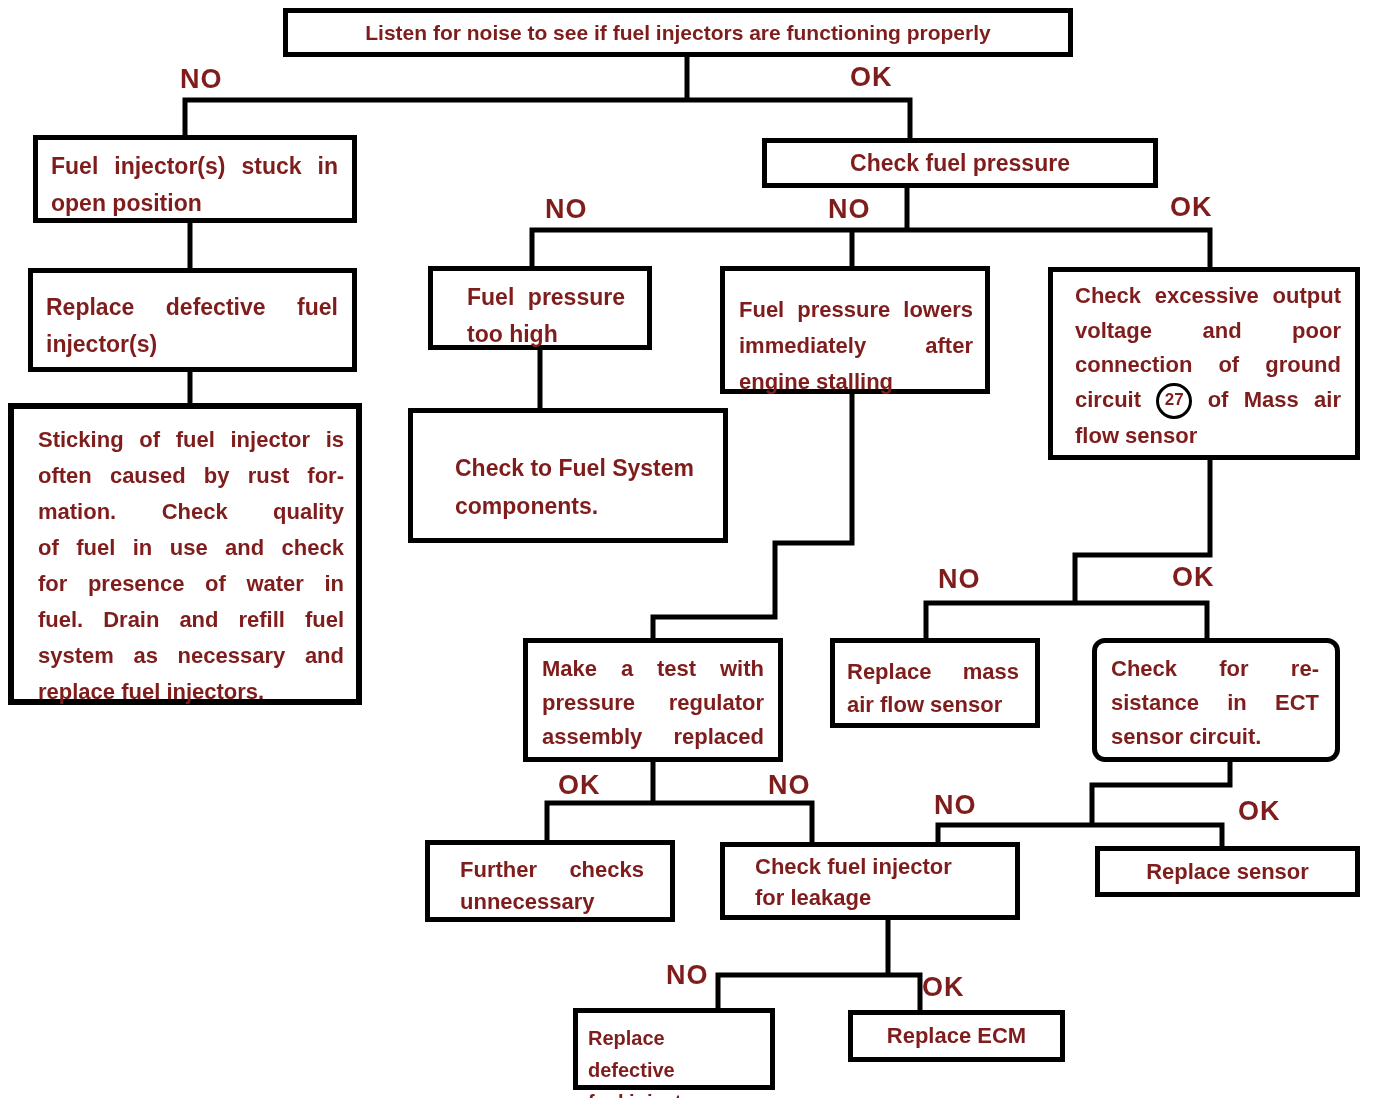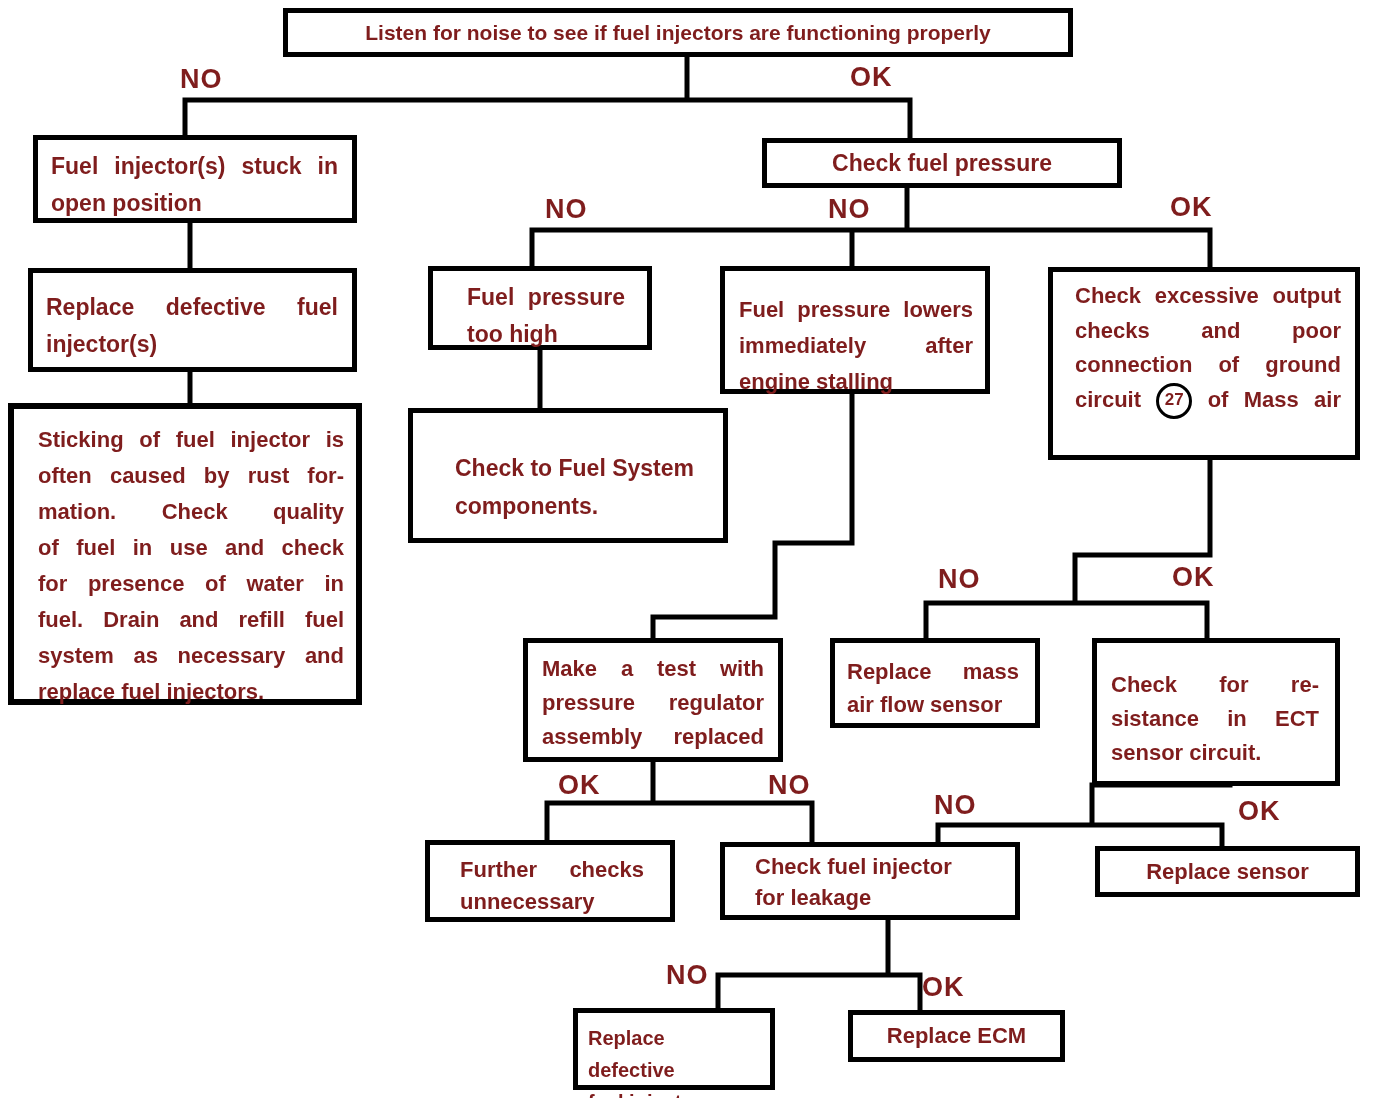--- a/index.html
+++ b/index.html
@@ -68,46 +68,47 @@
     <div class="ln j">Sticking of fuel injector is</div>
     <div class="ln j">often caused by rust for-</div>
     <div class="ln j">mation. Check quality</div>
     <div class="ln j">of fuel in use and check</div>
     <div class="ln j">for presence of water in</div>
     <div class="ln j">fuel. Drain and refill fuel</div>
     <div class="ln j">system as necessary and</div>
     <div class="ln">replace fuel injectors.</div>
   </div>
 
-  <div class="node ctr" style="left:762px;top:138px;width:360px;height:50px;font-size:23px;">
+  <div class="node ctr" style="left:762px;top:138px;width:396px;height:50px;font-size:23px;">
     <span class="ln">Check fuel pressure</span>
   </div>
 
   <div class="node" style="left:428px;top:266px;width:224px;height:84px;font-size:23px;line-height:37px;padding:8px 22px 12px 34px;">
     <div class="ln j">Fuel pressure</div>
     <div class="ln">too high</div>
   </div>
 
   <div class="node" style="left:720px;top:266px;width:270px;height:128px;font-size:22px;line-height:36px;padding:21px 12px 0 14px;">
     <div class="ln j">Fuel pressure lowers</div>
     <div class="ln j">immediately after</div>
     <div class="ln">engine stalling</div>
   </div>
 
   <div class="node" style="left:1048px;top:267px;width:312px;height:193px;font-size:22px;line-height:34.5px;padding:7px 14px 0 22px;">
     <div class="ln j">Check excessive output</div>
-    <div class="ln j">checks and poor</div>
+    <div class="ln j">voltage and poor</div>
     <div class="ln j">connection of ground</div>
     <div class="circline" style="height:36px;">
       <span>circuit</span>
       <span class="circ">27</span>
       <span>of</span>
       <span>Mass</span>
       <span>air</span>
     </div>
+    <div class="ln">flow sensor</div>
   </div>
 
   <div class="node" style="left:408px;top:408px;width:320px;height:135px;font-size:23px;line-height:38px;padding:36px 10px 0 42px;">
     <div class="ln">Check to Fuel System</div>
     <div class="ln">components.</div>
   </div>
 
   <div class="node" style="left:523px;top:638px;width:260px;height:124px;font-size:22px;line-height:34px;padding:9px 14px 0 14px;">
     <div class="ln j">Make a test with</div>
     <div class="ln j">pressure regulator</div>
@@ -122,21 +123,21 @@
   <div class="node" style="left:720px;top:842px;width:300px;height:78px;font-size:22px;line-height:31px;padding:4px 14px 0 30px;">
     <div class="ln">Check fuel injector</div>
     <div class="ln">for leakage</div>
   </div>
 
   <div class="node" style="left:830px;top:638px;width:210px;height:90px;font-size:22px;line-height:33px;padding:12px 16px 0 12px;">
     <div class="ln j">Replace mass</div>
     <div class="ln">air flow sensor</div>
   </div>
 
-  <div class="node" style="left:1092px;top:638px;width:248px;height:148px;font-size:22px;line-height:34px;padding:25px 16px 0 14px;">
+  <div class="node" style="left:1092px;top:638px;width:248px;height:124px;font-size:22px;line-height:34px;padding:9px 16px 0 14px;border-radius:13px;">
     <div class="ln j">Check for re-</div>
     <div class="ln j">sistance in ECT</div>
     <div class="ln">sensor circuit.</div>
   </div>
 
   <div class="node ctr" style="left:1095px;top:846px;width:265px;height:51px;font-size:22px;">
     <span class="ln">Replace sensor</span>
   </div>
 
   <div class="node" style="left:573px;top:1008px;width:202px;height:82px;font-size:20px;line-height:32px;padding:9px 23px 0 10px;">

